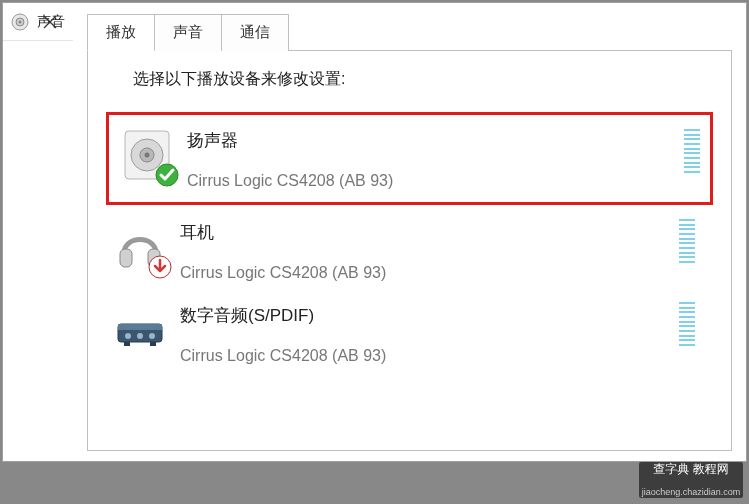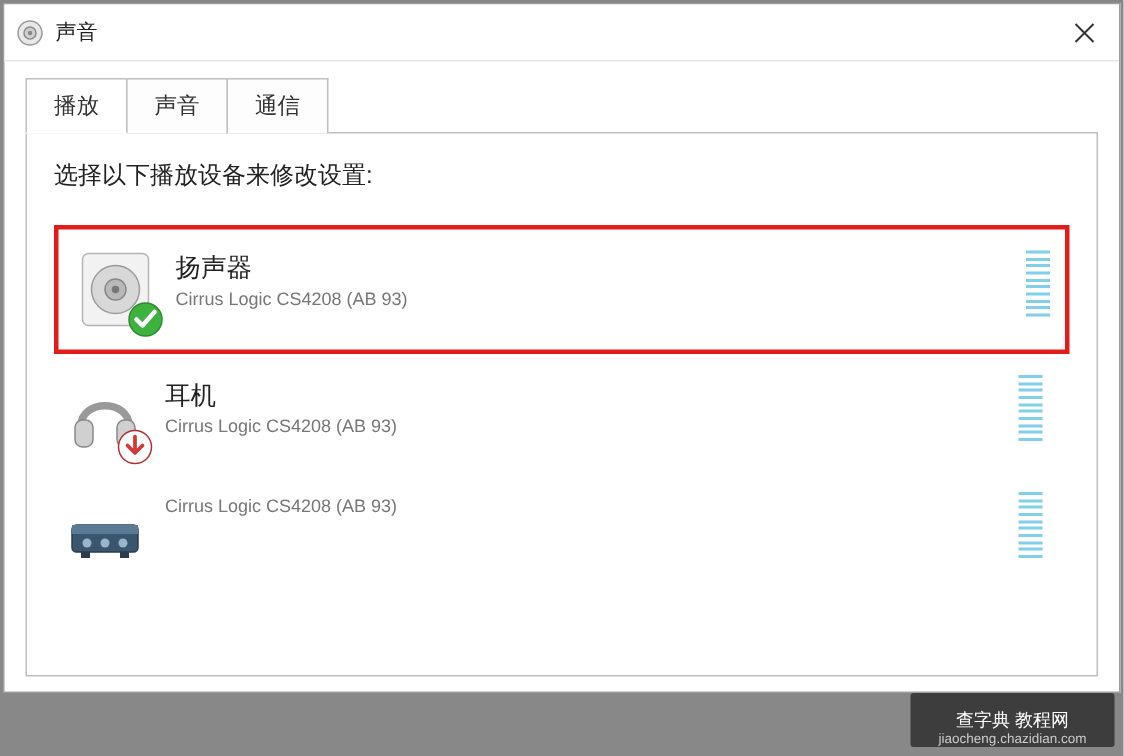--- a/index.html
+++ b/index.html
@@ -13,21 +13,20 @@
   }
   .window {
     position: absolute;
     left: 2px;
     top: 2px;
     width: 745px;
     height: 460px;
     background: #fff;
     border: 1px solid #9f9f9f;
     display: flex;
-    flex-direction: column;
   }
   .titlebar {
     height: 38px;
     display: flex;
     align-items: center;
     padding: 0 8px;
     background: #fff;
     border-bottom: 1px solid #e5e5e5;
     position: relative;
   }
@@ -89,20 +88,21 @@
   .tabpanel {
     border: 1px solid #bfbfbf;
     flex: 1;
     padding: 18px 18px 0 18px;
     background: #fff;
   }
   .instruction {
     font-size: 16px;
     color: #222;
     margin-bottom: 22px;
+    margin-left: 27px;
   }
   .device-list {
     display: flex;
     flex-direction: column;
   }
   .device-item {
     display: flex;
     align-items: flex-start;
     padding: 10px 8px 10px 0;
     position: relative;
@@ -124,29 +124,29 @@
   .device-icon .overlay {
     position: absolute;
     bottom: -4px;
     right: -4px;
     width: 24px;
     height: 24px;
   }
   .device-text {
     display: flex;
     flex-direction: column;
-    gap: 2px;
+    gap: 20px;
     padding-top: 2px;
   }
   .device-name {
     font-size: 17px;
     color: #222;
   }
   .device-desc {
-    font-size: 12px;
+    font-size: 16px;
     color: #777;
   }
   .device-status {
     font-size: 16px;
     color: #777;
   }
   .level-meter {
     position: absolute;
     right: 10px;
     top: 14px;
@@ -161,29 +161,29 @@
     background: #7fd0e8;
   }
   .device-item:not(.highlight) .level-meter {
     top: 10px;
     right: 18px;
   }
   .watermark {
     position: absolute;
     right: 6px;
     bottom: 6px;
-    width: 136px;
+    width: 104px;
     height: 36px;
     background: rgba(0,0,0,0.55);
     color: #fff;
     font-size: 12px;
     display: flex;
     flex-direction: column;
     align-items: center;
-    justify-content: flex-end;
+    justify-content: space-between;
     border-radius: 2px;
     line-height: 1.2;
   }
   .watermark .sub { font-size: 9px; color: #ccc; }
 </style>
 </head>
 <body>
 
 <div class="window">
   <div class="titlebar">
@@ -286,20 +286,21 @@
               <rect x="6" y="22" width="44" height="18" rx="3" fill="#3a556e" stroke="#2a3c4e"></rect>
               <rect x="6" y="22" width="44" height="6" fill="#5a7a96"></rect>
               <circle cx="16" cy="34" r="3" fill="#9ab4cc"></circle>
               <circle cx="28" cy="34" r="3" fill="#9ab4cc"></circle>
               <circle cx="40" cy="34" r="3" fill="#9ab4cc"></circle>
               <rect x="12" y="40" width="6" height="4" fill="#2a3c4e"></rect>
               <rect x="38" y="40" width="6" height="4" fill="#2a3c4e"></rect>
             </svg>
           </div>
           <div class="device-text">
+            <div class="device-name">数字音频(S/PDIF)</div>
             <div class="device-desc">Cirrus Logic CS4208 (AB 93)</div>
           </div>
           <div class="level-meter">
             <div class="bar"></div>
               <div class="bar"></div>
               <div class="bar"></div>
               <div class="bar"></div>
               <div class="bar"></div>
             <div class="bar"></div>
               <div class="bar"></div>

